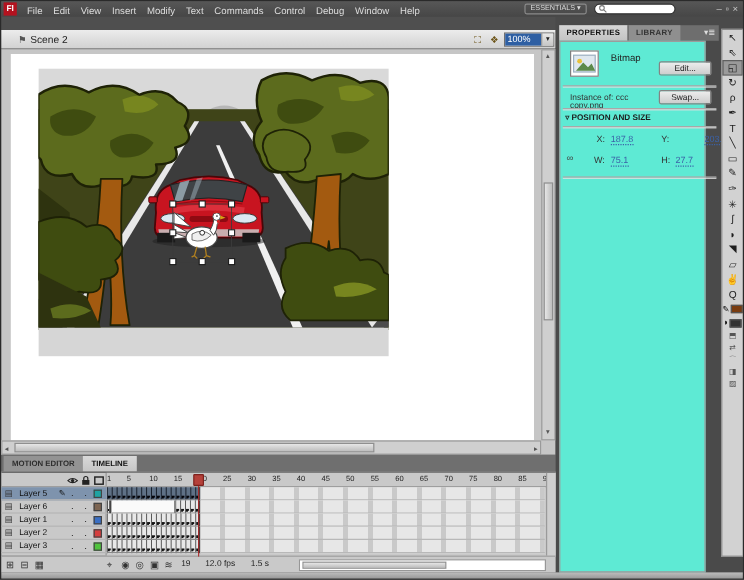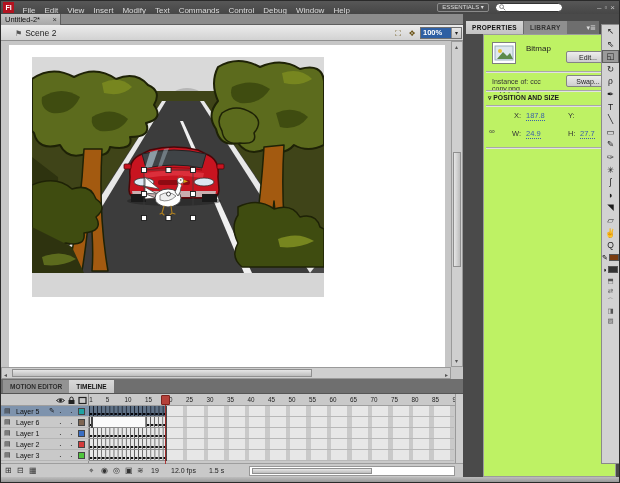--- a/index.html
+++ b/index.html
@@ -16,40 +16,40 @@
   #tabbar{position:absolute;left:0;top:13px;width:462px;height:11px;background:#8c8c8c;border-bottom:1px solid #5e5e5e;}
   #doc-tab{position:absolute;left:0;top:0;width:60px;height:11px;background:linear-gradient(#c2c2c2,#a8a8a8);border-right:1px solid #5e5e5e;font-size:7.5px;color:#111;line-height:11px;padding-left:4px;}
   #doc-tab .close{float:right;margin-right:3px;color:#333;}
   
   #editbar{position:absolute;left:0;top:24px;width:462px;height:16px;background:linear-gradient(#ececec,#d2d2d2);border-bottom:1px solid #909090;}
   #scene-chip{position:absolute;left:14px;top:3px;font-size:8.5px;color:#222;display:flex;align-items:center;gap:3px;}
   .mini-ic{font-size:8px;color:#555;}
   #edit-scene-btn,#edit-symbol-btn{position:absolute;top:3px;width:12px;height:11px;font-size:8px;text-align:center;line-height:11px;color:#6b5316;}
   #edit-scene-btn{left:391px;}#edit-symbol-btn{left:405px;}
   #zoom-select{position:absolute;left:419px;top:2px;width:42px;height:12px;background:#fff;border:1px solid #707070;display:flex;}
-  #zoom-value{flex:1;background:#2e5fa3;color:#fff;font-size:7.5px;line-height:10px;padding-left:2px;font-weight:bold;}
+  #zoom-value{flex:1;background:#2e5fa3;color:#fff;font-size:7.5px;line-height:10px;padding-left:2px;}
   #zoom-arrow{width:10px;background:linear-gradient(#e8e8e8,#c6c6c6);border-left:1px solid #8a8a8a;font-size:6px;line-height:10px;text-align:center;color:#222;}
   
   #stage-area{position:absolute;left:0;top:40px;width:462px;height:338px;background:#c6c6c6;}
   #stage-white{position:absolute;left:8px;top:4px;width:436px;height:322px;background:#fff;}
   #artwork{position:absolute;left:23px;top:12px;}
   .scrollbar{position:absolute;background:#cfcfcf;border:1px solid #9a9a9a;}
   #v-scroll{right:0;top:0;width:12px;height:326px;}
   #v-thumb{position:absolute;left:1px;top:110px;width:8px;height:115px;background:linear-gradient(90deg,#e6e6e6,#bdbdbd);border:1px solid #8f8f8f;}
   #h-scroll{left:0;bottom:0;height:12px;width:450px;}
   #h-thumb{position:absolute;top:1px;left:10px;width:300px;height:8px;background:linear-gradient(#e6e6e6,#bdbdbd);border:1px solid #8f8f8f;}
   .scroll-arrow{position:absolute;font-size:6px;color:#555;line-height:10px;}
   
   #dock{position:absolute;left:462px;top:13px;width:158px;height:463px;background:#4a4a4a;}
   #props-tabs{position:absolute;left:3px;top:7px;width:133px;height:13px;background:#6e6e6e;display:flex;}
   .ptab{height:13px;font-size:6.5px;font-weight:bold;letter-spacing:.3px;line-height:13px;padding:0 6px;color:#2a2a2a;}
   .ptab.active{background:linear-gradient(#d6d6d6,#c3c3c3);color:#111;}
   .ptab.inactive{background:#8f8f8f;color:#333;border-left:1px solid #6a6a6a;}
   #panel-menu{margin-left:auto;color:#ddd;font-size:7px;line-height:13px;padding-right:3px;}
-  #props-body{position:absolute;left:20px;top:20px;width:133px;height:443px;background:#bef264;border:1px solid #9c9c9c;font-size:8px;color:#222;}
+  #props-body{position:absolute;left:3px;top:20px;width:122px;height:443px;background:#5eead4;border:1px solid #9c9c9c;font-size:8px;color:#222;}
   #bmp-thumb{position:absolute;left:8px;top:7px;width:24px;height:22px;background:#fff;border:1px solid #7f7f7f;}
   #bmp-label{position:absolute;left:42px;top:9px;}
   .pbtn{position:absolute;width:44px;height:12px;background:linear-gradient(#ededed,#cdcdcd);border:1px solid #848484;border-radius:2px;font-size:7px;text-align:center;line-height:11px;color:#222;}
   #edit-btn{left:82px;top:16px;}
   #swap-btn{left:82px;top:40px;}
   .pdiv{position:absolute;left:2px;width:128px;height:1px;background:#a8a8a8;box-shadow:0 1px 0 #e2e2e2;}
   #instance-line{position:absolute;left:8px;top:43px;font-size:7px;color:#333;width:72px;}
   #ps-header{position:absolute;left:4px;top:59px;font-size:6.8px;font-weight:bold;color:#1c1c1c;}
   .plabel{position:absolute;font-size:7.5px;color:#333;}
   .pvalue{position:absolute;font-size:7.5px;color:#3b62a8;border-bottom:1px dotted #3b62a8;}
@@ -109,23 +109,20 @@
     <div id="workspace-btn">ESSENTIALS ▾</div>
     <div id="search-box">
       <svg width="7" height="7" viewBox="0 0 8 8">
           <circle cx="3" cy="3" r="2.2" fill="none" stroke="#777" stroke-width="1"></circle>
           <line x1="4.8" y1="4.8" x2="7.2" y2="7.2" stroke="#777" stroke-width="1"></line>
         </svg>
     </div>
     <div id="win-controls"><span>–</span><span>▫</span><span>×</span></div>
   </div>
 
-  <div id="tabbar">
-    <div id="doc-tab"><span>Untitled-2*</span><span class="close">×</span></div>
-  </div>
 
   <div id="editbar">
     <div id="scene-chip">
         <span class="mini-ic">⚑</span>
         <span>Scene 2</span>
       </div>
     <div id="edit-scene-btn">⛶</div>
     <div id="edit-symbol-btn">❖</div>
     <div id="zoom-select">
       <span id="zoom-value">100%</span>
@@ -256,21 +253,21 @@
       <div id="swap-btn" class="pbtn">Swap...</div>
       <div class="pdiv" style="top:55px;"></div>
       <div id="ps-header"><span>▿</span> <span>POSITION AND SIZE</span></div>
       <div class="pdiv" style="top:70px;"></div>
       <span class="plabel" style="left:30px;top:76px;">X:</span>
       <span class="pvalue" style="left:42px;top:76px;">187.8</span>
       <span class="plabel" style="left:84px;top:76px;">Y:</span>
       <span class="pvalue" style="left:96px;top:76px;margin-left:24px;">203.0</span>
       <span id="link-icon">∞</span>
       <span class="plabel" style="left:28px;top:94px;">W:</span>
-      <span class="pvalue" style="left:42px;top:94px;">24.9</span>
+      <span class="pvalue" style="left:42px;top:94px;">75.1</span>
       <span class="plabel" style="left:84px;top:94px;">H:</span>
       <span class="pvalue" style="left:96px;top:94px;">27.7</span>
       <div class="pdiv" style="top:112px;"></div>
     </div>
     <div id="tools-strip">
       <div id="tools-list">
           <div class="tool">↖</div>
           <div class="tool">⇖</div>
           <div class="tool sel">◱</div>
           <div class="tool">↻</div>

